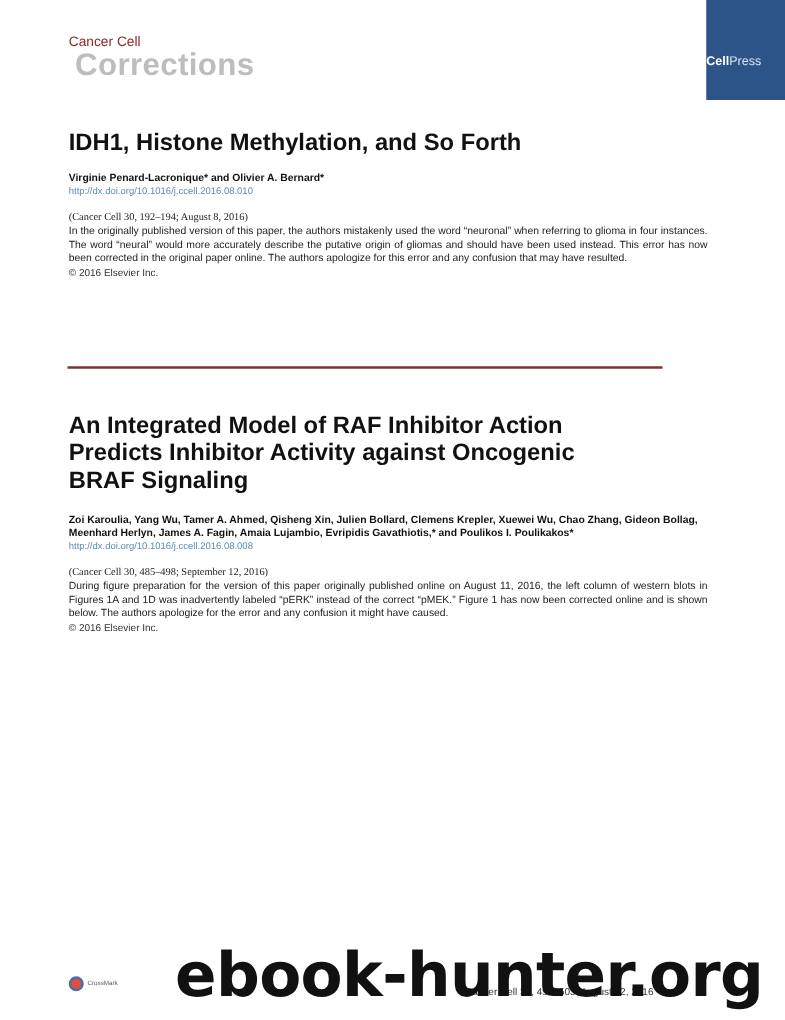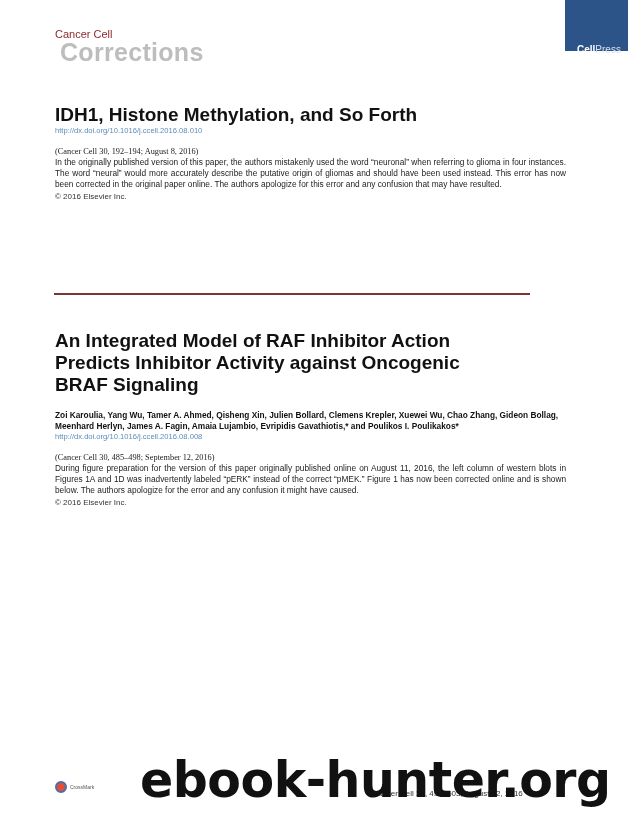--- a/index.html
+++ b/index.html
@@ -29,25 +29,25 @@
       font-size: 25px;
       font-weight: bold;
       color: #bdbdbd;
       letter-spacing: 0.3px;
     }
     .cellpress {
       position: absolute;
       left: 565px;
       top: 0;
       width: 63px;
-      height: 51px;
+      height: 80px;
       background: #2d5489;
       color: #ffffff;
       box-sizing: border-box;
-      padding-left: 12px;
+      padding-left: 0;
       padding-top: 44px;
       font-size: 10px;
     }
     .cellpress b { font-weight: bold; }
     .cellpress span { color: #d8e0ee; }
 
     .article {
       position: absolute;
       left: 55px;
       width: 511px;
@@ -136,20 +136,21 @@
   </style>
 </head>
 <body>
 
 <div class="journal-name">Cancer Cell</div>
 <div class="section-title">Corrections</div>
 <div class="cellpress"><b>Cell</b><span>Press</span></div>
 
 <div class="article" style="top:104px;">
   <h1 class="article-title">IDH1, Histone Methylation, and So Forth</h1>
+  <div class="authors" style="margin-top:11px;">Virginie Penard-Lacronique* and Olivier A. Bernard*</div>
   <div class="doi link">http://dx.doi.org/10.1016/j.ccell.2016.08.010</div>
   <div class="cite" style="margin-top:10px;">(Cancer Cell 30, 192–194; August 8, 2016)</div>
   <div class="body-text">In the originally published version of this paper, the authors mistakenly used the word “neuronal” when referring to glioma in four instances. The word “neural” would more accurately describe the putative origin of gliomas and should have been used instead. This error has now been corrected in the original paper online. The authors apologize for this error and any confusion that may have resulted.</div>
   <div class="copyright">© 2016 Elsevier Inc.</div>
 </div>
 
 <div class="divider"></div>
 
 <div class="article" style="top:330px;">
   <h1 class="article-title" style="width:440px;">An Integrated Model of RAF Inhibitor Action Predicts Inhibitor Activity against Oncogenic BRAF Signaling</h1>

